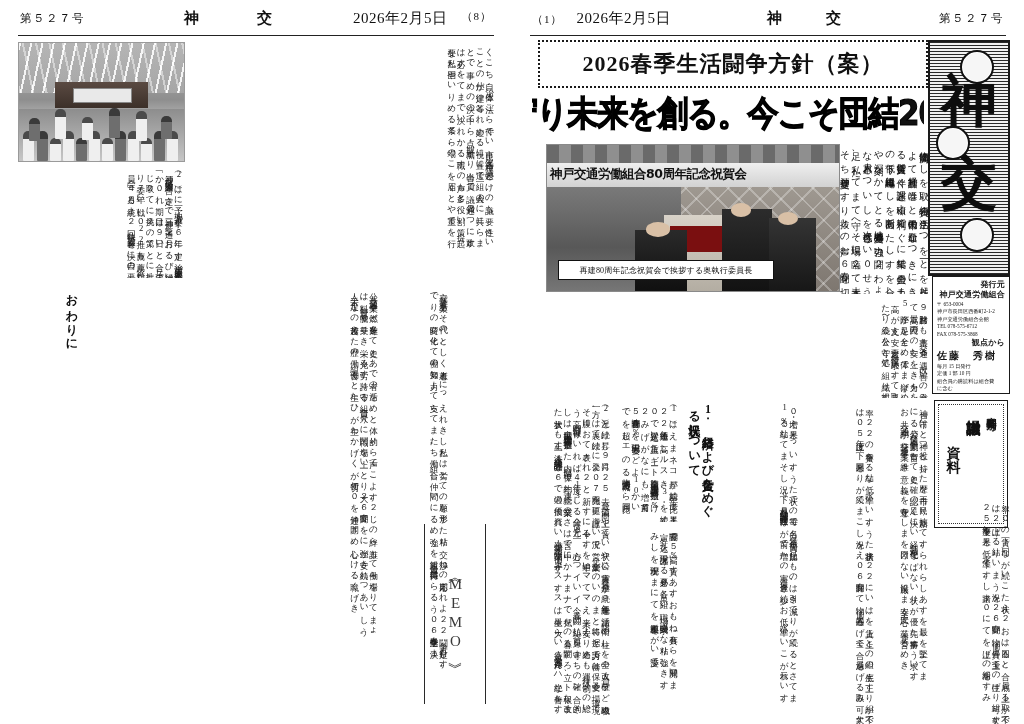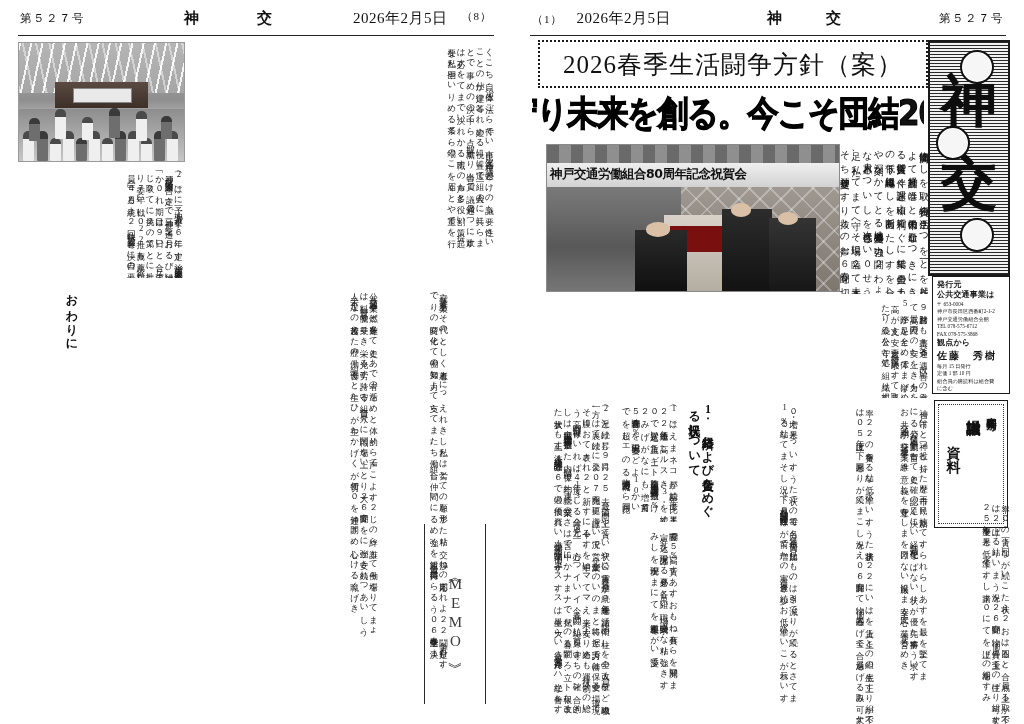--- a/index.html
+++ b/index.html
@@ -114,21 +114,21 @@
   
   .R-body{position:absolute;left:16px;right:14px;top:40px;bottom:12px;}
 
   .kicker{
     position:absolute;left:10px;top:0;width:386px;height:44px;
     border:2px dotted #1a1a1a;
     display:flex;align-items:center;justify-content:center;
     background:#fff;
   }
   .kicker span{
-    font-size:25px;font-weight:normal;letter-spacing:1px;
+    font-size:22px;font-weight:bold;letter-spacing:1px;
     font-family:"Liberation Serif","DejaVu Serif",serif;
     white-space:nowrap;
   }
 
   .headline{
     position:absolute;left:4px;top:50px;width:392px;height:48px;
     display:flex;align-items:center;justify-content:center;
     overflow:hidden;
   }
   .headline span{
@@ -165,21 +165,21 @@
   .mh-seal.s1{left:30px;top:8px;}
   .mh-seal.s2{left:6px;top:84px;}
   .mh-seal.s3{left:30px;top:176px;}
 
   .pubbox{
     position:absolute;right:0;top:236px;width:78px;height:118px;
     border:1px solid #1a1a1a;padding:3px 4px;box-sizing:border-box;
     font-size:5.2px;line-height:1.45;color:#151515;
     overflow:hidden;
   }
-  .pubbox .b{font-size:8px;font-weight:bold;letter-spacing:.2px;display:block;line-height:1.3;}
+  .pubbox .b{font-size:8px;font-weight:bold;letter-spacing:.2px;display:block;line-height:1.3;text-align:right;}
   .pubbox .m{font-size:10px;font-weight:bold;letter-spacing:2px;display:block;line-height:1.4;}
   .pubbox .tiny{display:block;white-space:nowrap;}
 
   .discbox{
     position:absolute;right:2px;top:360px;width:74px;height:128px;
     border:1px solid #1a1a1a;
     box-sizing:border-box;
     padding:3px;
   }
   .discbox .inner{
@@ -364,21 +364,21 @@
       <div class="masthead">
         <div class="big k1">神</div>
         <div class="big k2">交</div>
         <div class="mh-seal s1"></div>
         <div class="mh-seal s2"></div>
         <div class="mh-seal s3"></div>
       </div>
 
       <div class="pubbox">
         <span class="b">発行元</span>
-        <span class="b">公共交通事業は</span>
+        <span class="b">神戸交通労働組合</span>
         <span class="tiny">〒 653-0004</span>
         <span class="tiny">神戸市長田区西番町2-1-2</span>
         <span class="tiny">神戸交通労働組合会館</span>
         <span class="tiny">TEL 078-575-6712</span>
         <span class="tiny">FAX 078-575-3868</span>
         <span class="b">観点から</span>
         <span class="m">佐藤　秀樹</span>
         <span class="tiny">毎月 15 日発行</span>
         <span class="tiny">定価 1 部 10 円</span>
         <span class="tiny">組合員の購読料は組合費</span>
@@ -400,20 +400,23 @@
           <span>神戸交通労働組合80周年記念祝賀会</span>
         </div>
         <div class="podium"></div>
         <div class="p3"></div>
         <div class="head h3"></div>
         <div class="p1"></div>
         <div class="head h1"></div>
         <div class="p2"></div>
         <div class="head h2"></div>
       </div>
+      <div class="caption">
+        <span>再建80周年記念祝賀会で挨拶する奥執行委員長</span>
+      </div>
 
       <div class="R-lead">
         <div class="vcolwrap" style="height:150px;width:100%;column-width:13px;column-gap:0;font-size:9.6px;line-height:1.18;">物価高騰による実質賃金の低下や深刻な人員不足、そして経営計画に伴う組織再編など、私たち神戸交通を取り巻く課題はかつてないほど山積しています。組合員の生活と働く権利を断固として守り抜き、市民の命題である地域公共交通を次世代へとつなぐため、今こそ現場の声を一つに結集し、力強い闘いに臨むときです。２０２６春闘を起点に、全員の力を合わせて未来を切り拓きましょう。</div>
       </div>
 
       <div class="R-mid">
         <div class="vcolwrap vtext" style="height:100px;width:100%;column-width:11px;column-gap:0;">９財て最5降高た〜務お高万ががり続も市民の足を支える公共交通の安全と安定を守るため、要員確保と処遇改善を一体で求めていきます。組織の総力を挙げて取り組みを進めます。</div>
       </div>
 
       <div class="R-cols">

